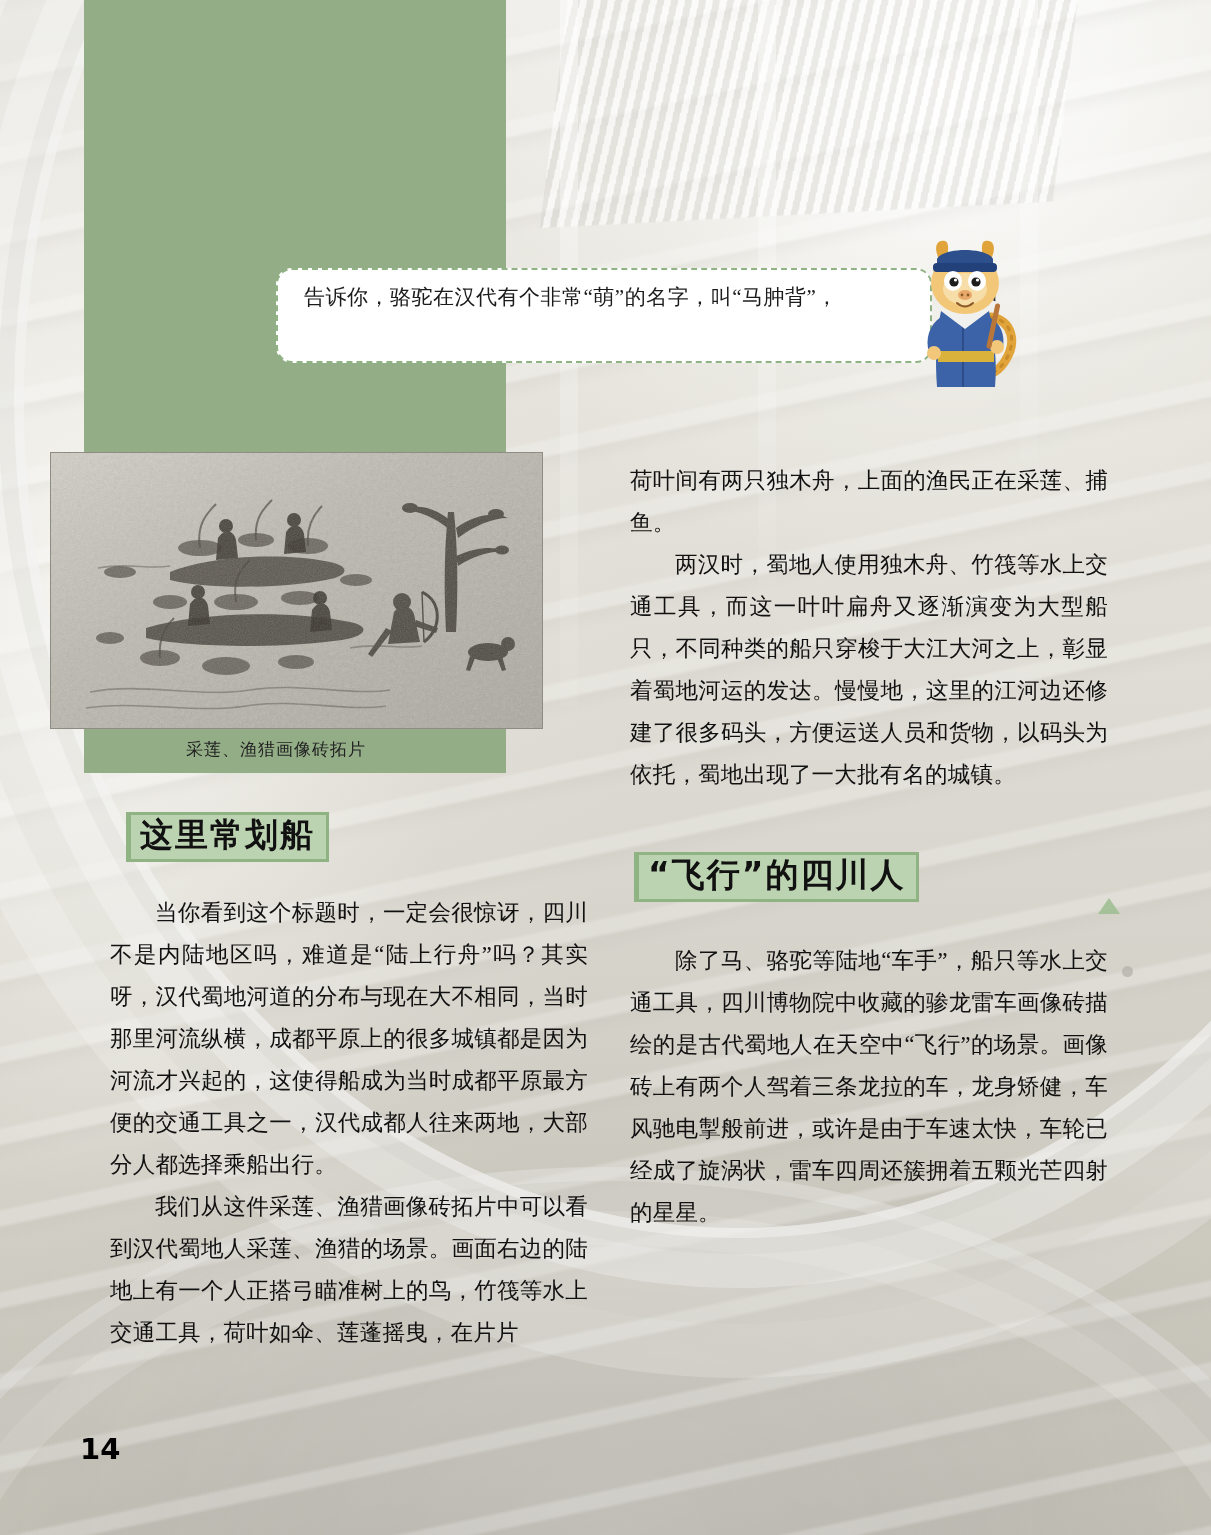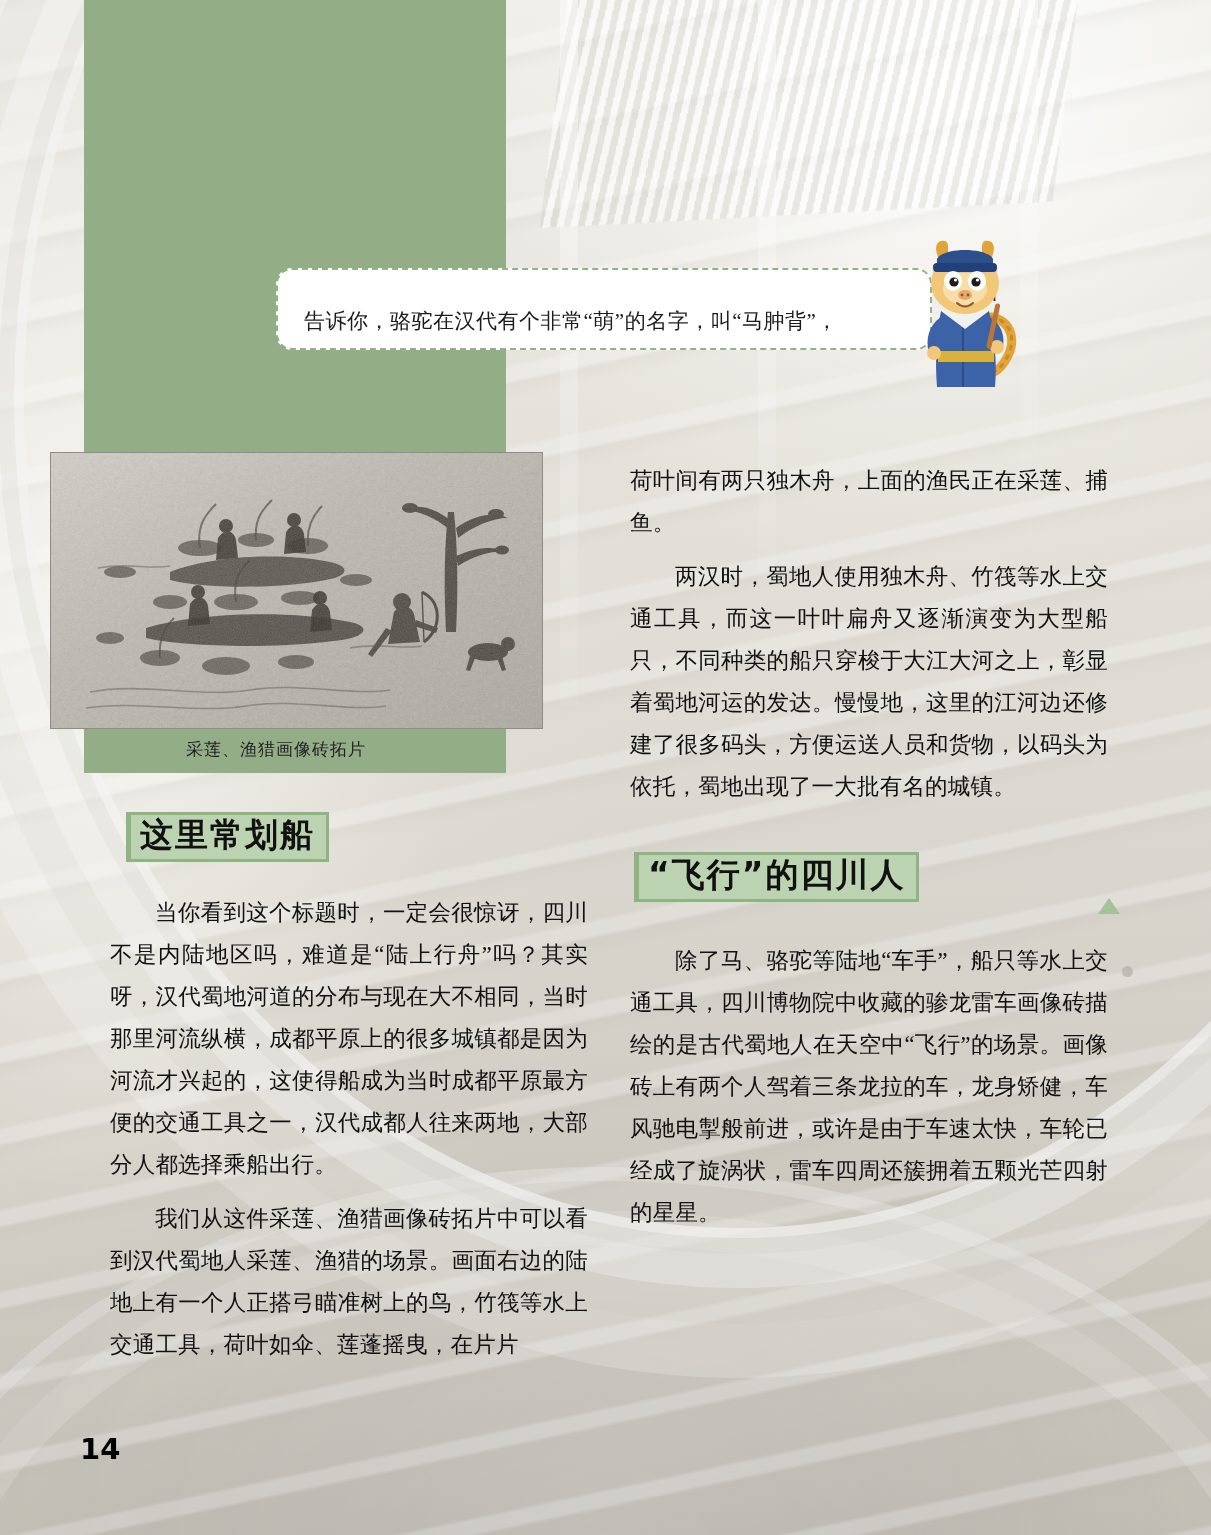--- a/index.html
+++ b/index.html
@@ -104,26 +104,26 @@
     height: 773px;
     background: #93ad86;
   }
 
   
   #speech-bubble {
     position: absolute;
     left: 276px;
     top: 268px;
     width: 656px;
-    height: 82px;
+    height: 95px;
     background: #ffffff;
     border: 2px dashed #8fb383;
     border-radius: 16px;
     box-sizing: border-box;
-    padding: 32px 26px 0 26px;
+    padding: 8px 26px 0 26px;
   }
   #speech-bubble p {
     margin: 0;
     font-size: 21px;
     line-height: 38px;
     color: #1b1b1b;
     font-family: "Liberation Serif", "DejaVu Serif", serif;
     letter-spacing: .5px;
   }
 
@@ -170,21 +170,21 @@
   #col-right { left: 630px; top: 460px; }
 
   .body-text {
     font-size: 22.5px;
     line-height: 42px;
     color: #111;
     text-align: justify;
     margin: 0 0 0 0;
     letter-spacing: .2px;
   }
-  .body-text + .body-text { margin-top: 12px; }
+  .body-text + .body-text { margin-top: 0; }
   .indent { text-indent: 2em; }
 
   
   .section-head {
     position: relative;
     display: inline-block;
     font-family: "DejaVu Sans", "Liberation Sans", sans-serif;
     font-weight: bold;
     font-size: 33px;
     letter-spacing: 2px;

